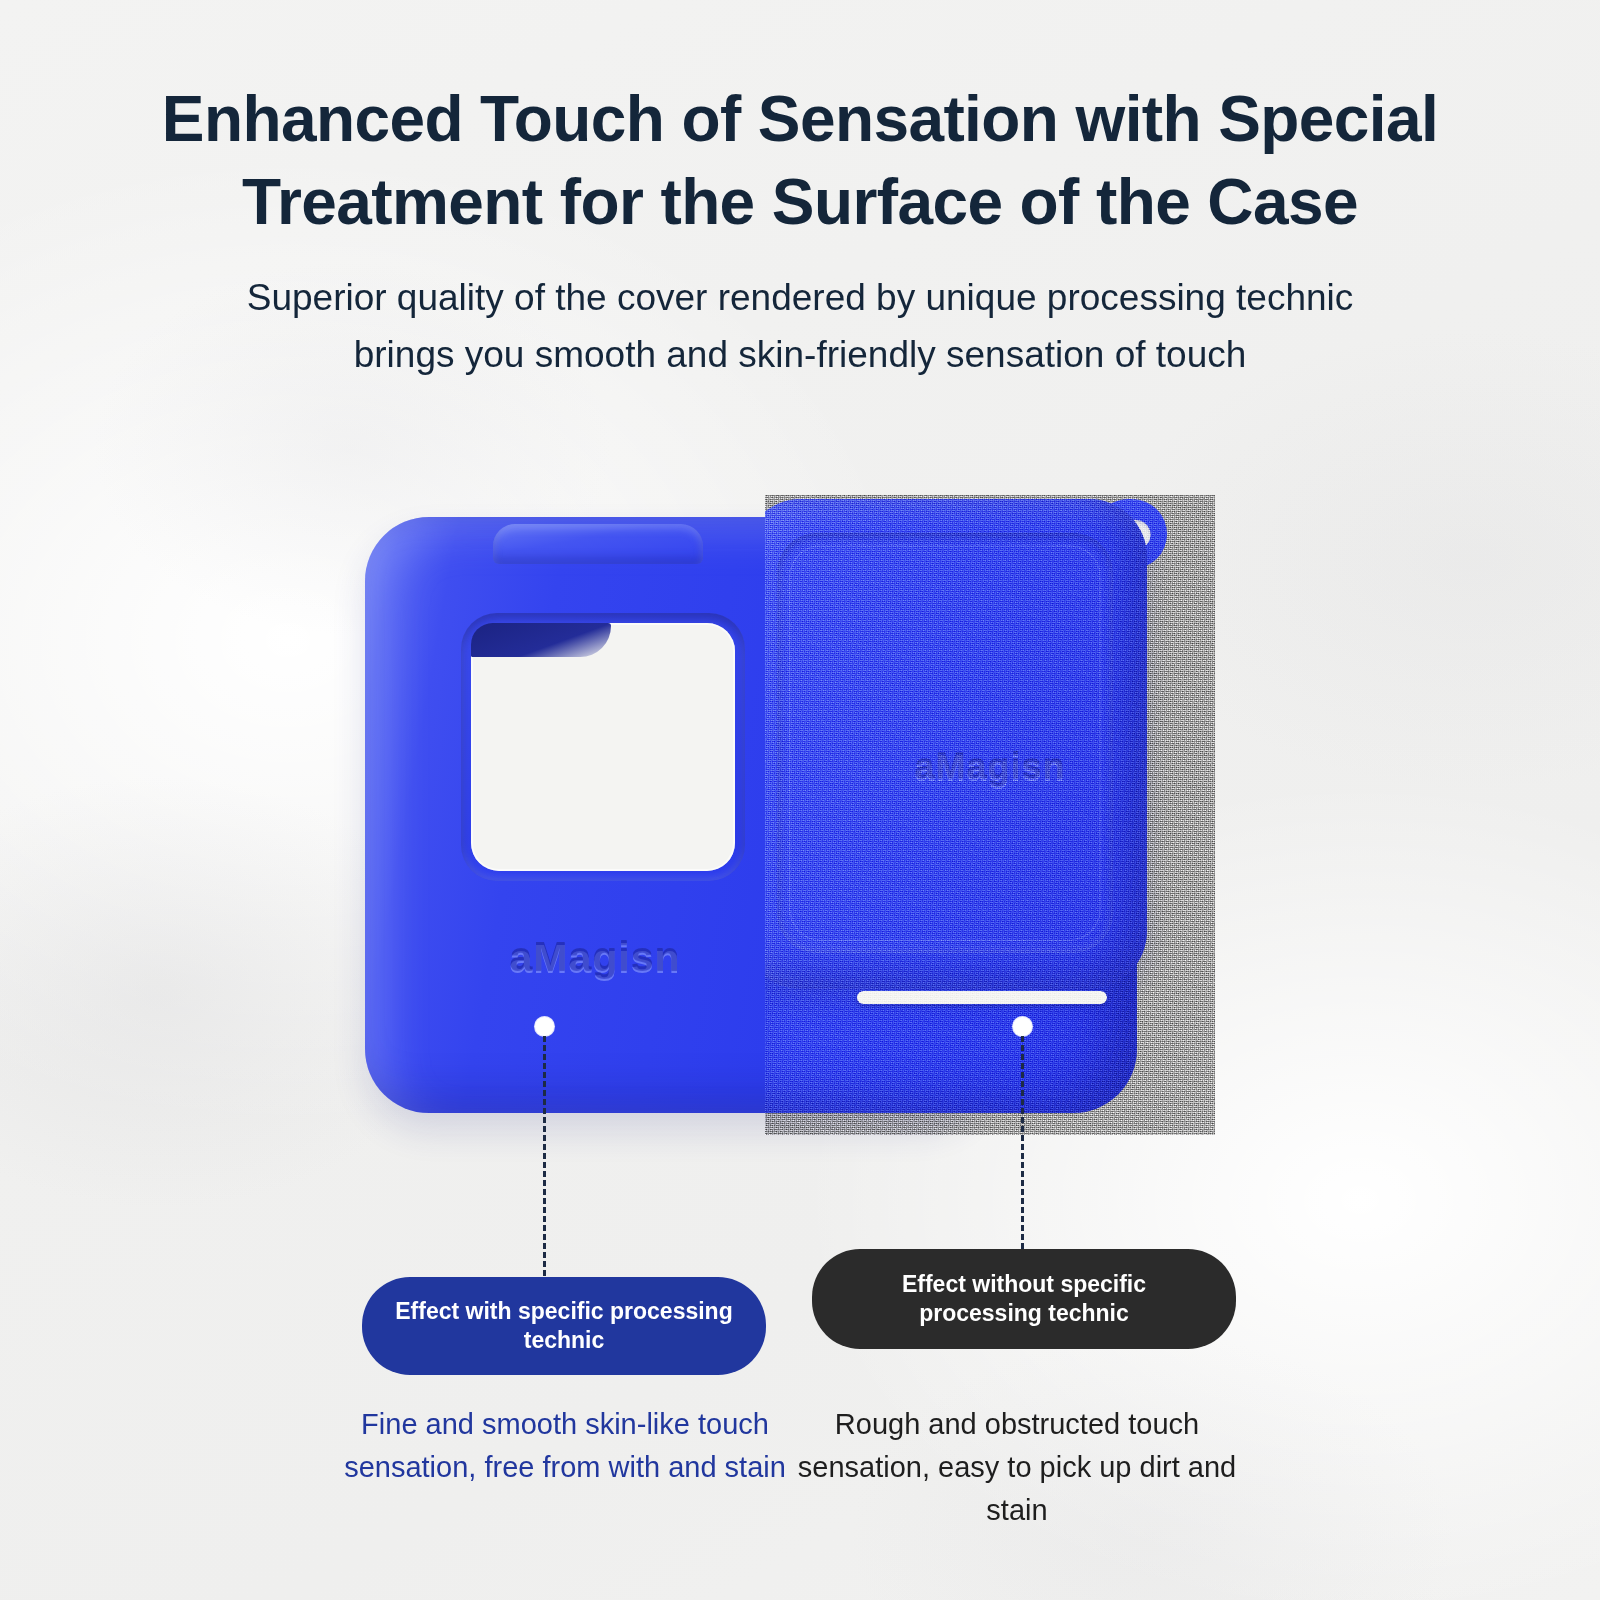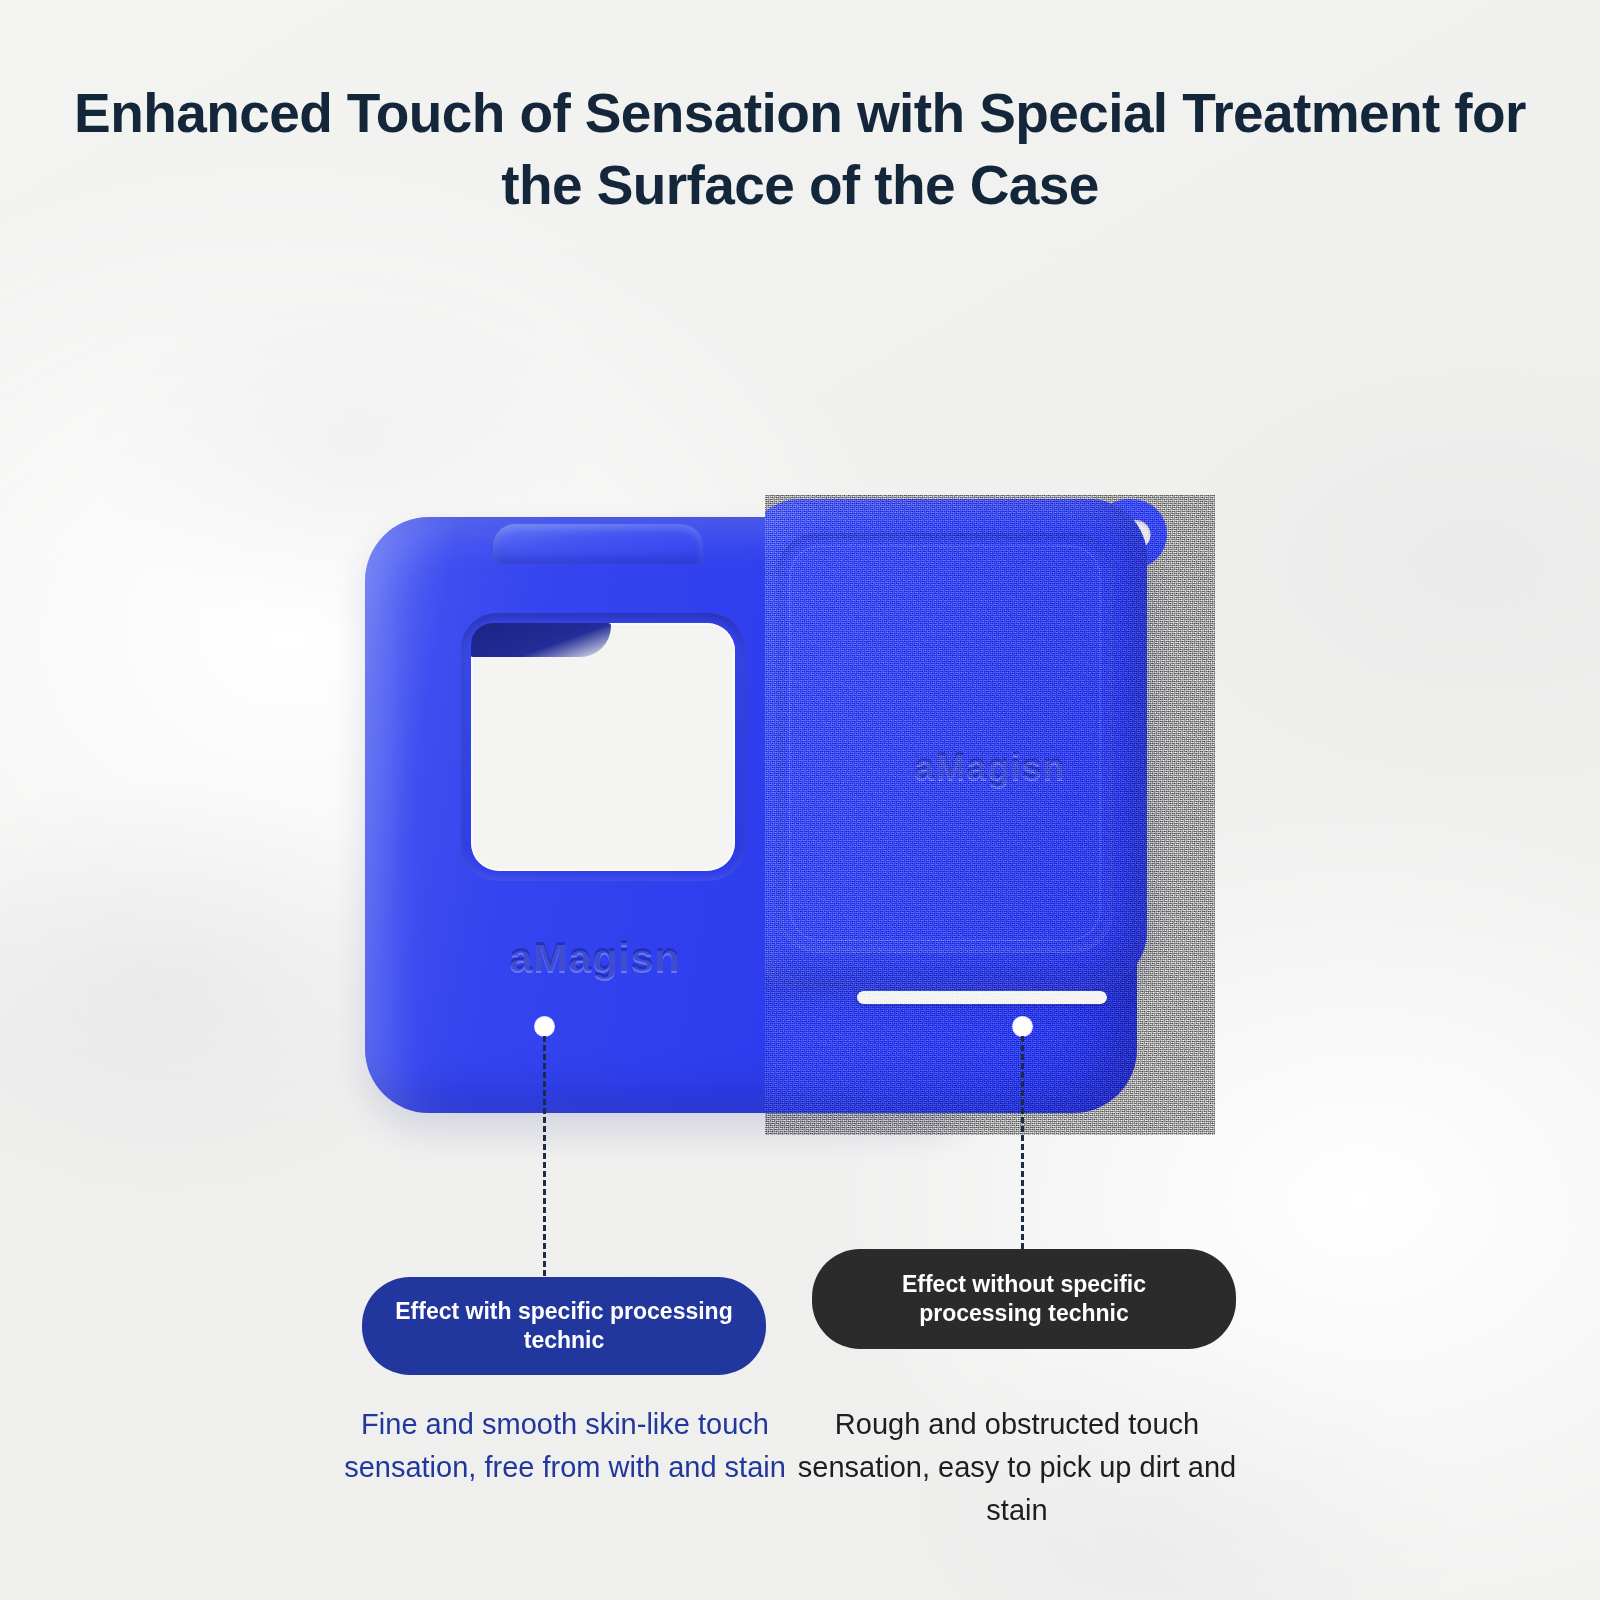--- a/index.html
+++ b/index.html
@@ -29,21 +29,21 @@
       radial-gradient(ellipse 500px 320px at 92% 35%, rgba(214,214,216,.20) 0%, rgba(214,214,216,0) 72%),
       radial-gradient(ellipse 420px 280px at 72% 96%, rgba(212,212,215,.18) 0%, rgba(212,212,215,0) 72%);
     pointer-events:none;
   }
 
   
   .header { position:absolute; left:0; right:0; top:78px; text-align:center; z-index:5; }
 
   .title {
     color:#14263a;
-    font-size:55px;
+    font-size:64px;
     line-height:1.30;
     font-weight:bold;
     letter-spacing:-0.6px;
     padding:0 50px;
   }
 
   .subtitle {
     margin-top:26px;
     color:#14263a;
     font-size:37px;
@@ -273,20 +273,21 @@
   .caption.blue { color:#21379e; }
   .caption.dark { color:#1e1e1e; }
 </style>
 </head>
 <body>
 
 <div id="page">
 
   <div class="header">
     <div class="title">Enhanced Touch of Sensation with Special Treatment for the Surface of the Case</div>
+    <div class="subtitle">Superior quality of the  cover rendered by unique processing technic brings you smooth and skin-friendly sensation of touch</div>
   </div>
 
   <div id="product">
 
     <div class="shell">
       <div class="shutter"></div>
       <div class="screen-well">
         <div class="screen-hole"></div>
         <div class="screen-shadow"></div>
       </div>

